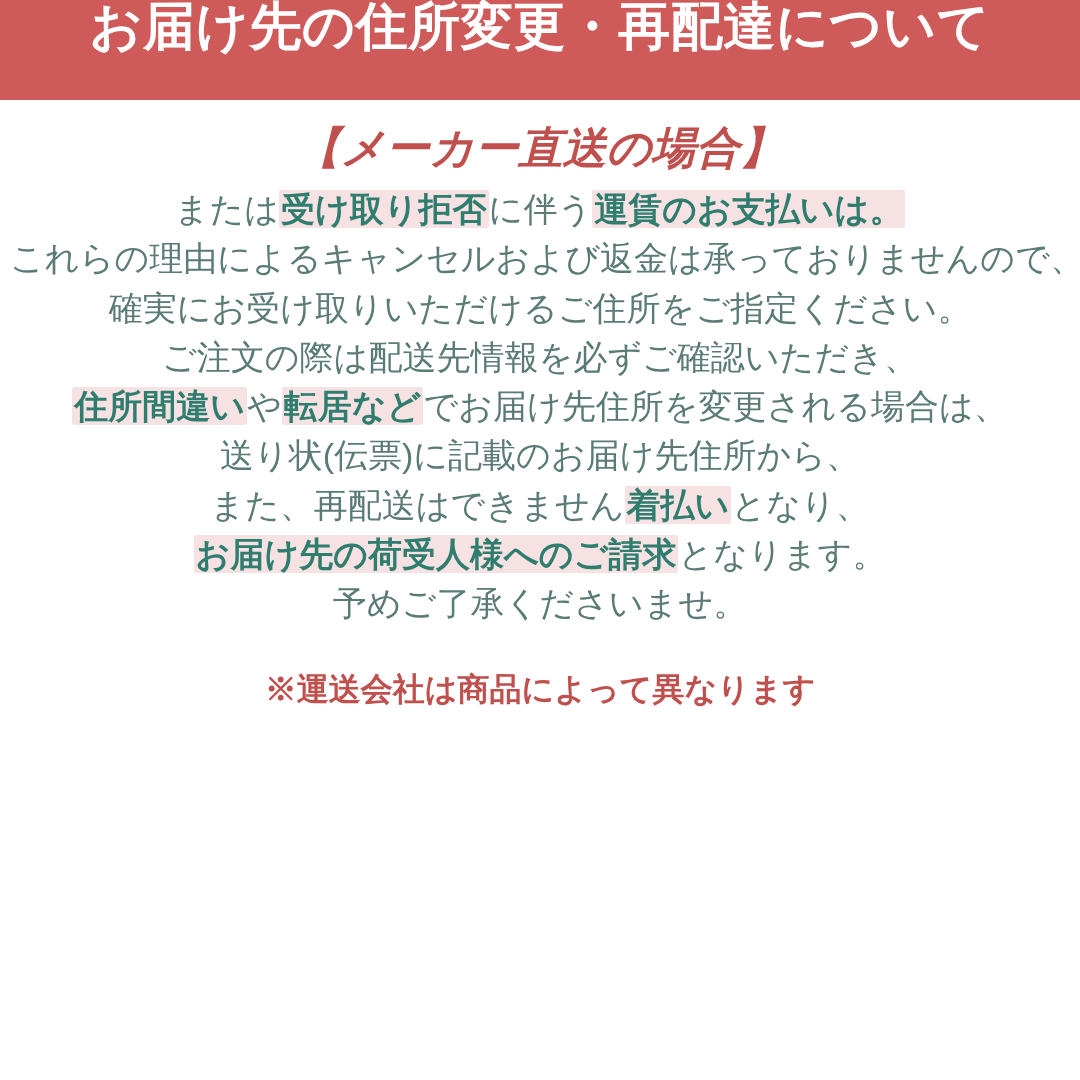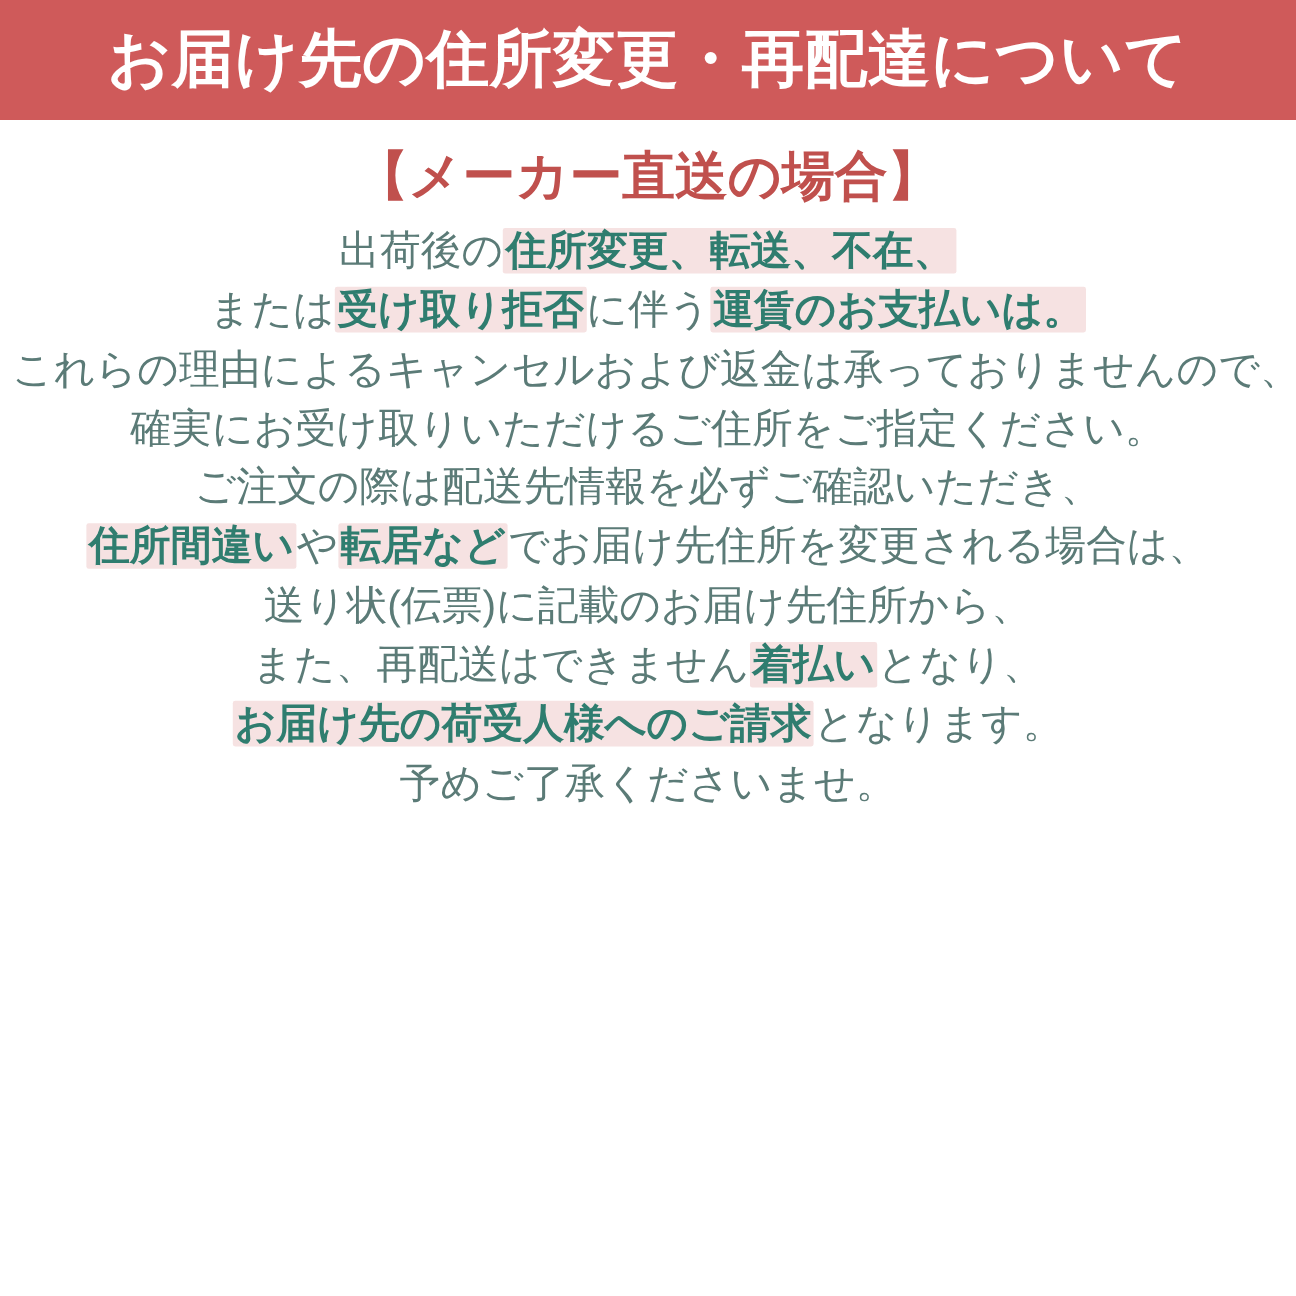--- a/index.html
+++ b/index.html
@@ -19,21 +19,20 @@
     height: 1080px;
     box-sizing: border-box;
     background: #ffffff;
   }
   
   .banner {
     width: 100%;
     height: 100px;
     background: #cf5a5a;
     display: flex;
-    align-items: center;
     justify-content: center;
     box-sizing: border-box;
   }
   .banner-title {
     color: #ffffff;
     font-size: 52px;
     font-weight: bold;
     letter-spacing: 0.5px;
     line-height: 1;
     white-space: nowrap;
@@ -44,20 +43,21 @@
     box-sizing: border-box;
     text-align: center;
   }
   .section-heading {
     color: #c0504d;
     font-size: 44px;
     font-weight: bold;
     line-height: 1.25;
     margin: 6px 0 10px 0;
     white-space: nowrap;
+    font-style: italic;
   }
   .section-heading.second {
     margin-top: 26px;
   }
   .line {
     font-size: 34px;
     line-height: 1.45;
     color: #4f6f6b;
     white-space: nowrap;
     margin: 0;
@@ -87,23 +87,20 @@
 <div class="page">
 
   <div class="banner">
     <div class="banner-title">お届け先の住所変更・再配達について</div>
   </div>
 
   <div class="content">
 
     <div class="section-heading">【メーカー直送の場合】</div>
 
-    <p class="line">
-      <span class="plain-teal">出荷後の</span><span class="hl-teal">住所変更、転送、不在、</span>
-    </p>
 
     <p class="line">
       <span class="plain-teal">または</span><span class="hl-teal">受け取り拒否</span><span class="plain-teal">に伴う</span><span class="hl-teal">運賃のお支払いは。</span>
     </p>
 
     <p class="line">
       <span class="plain-teal">これらの理由によるキャンセルおよび返金は承っておりませんので、</span>
     </p>
 
     <p class="line">
@@ -131,15 +128,16 @@
     <p class="line">
       <span class="hl-teal">お届け先の荷受人様へのご請求</span><span class="plain-teal">となります。</span>
     </p>
 
     <p class="line">
       <span class="plain-teal">予めご了承くださいませ。</span>
     </p>
 
     <div class="spacer-sm"></div>
 
+    <p class="red-note">※運送会社は商品によって異なります</p>
 
   </div>
 </div>
 
 </body></html>

